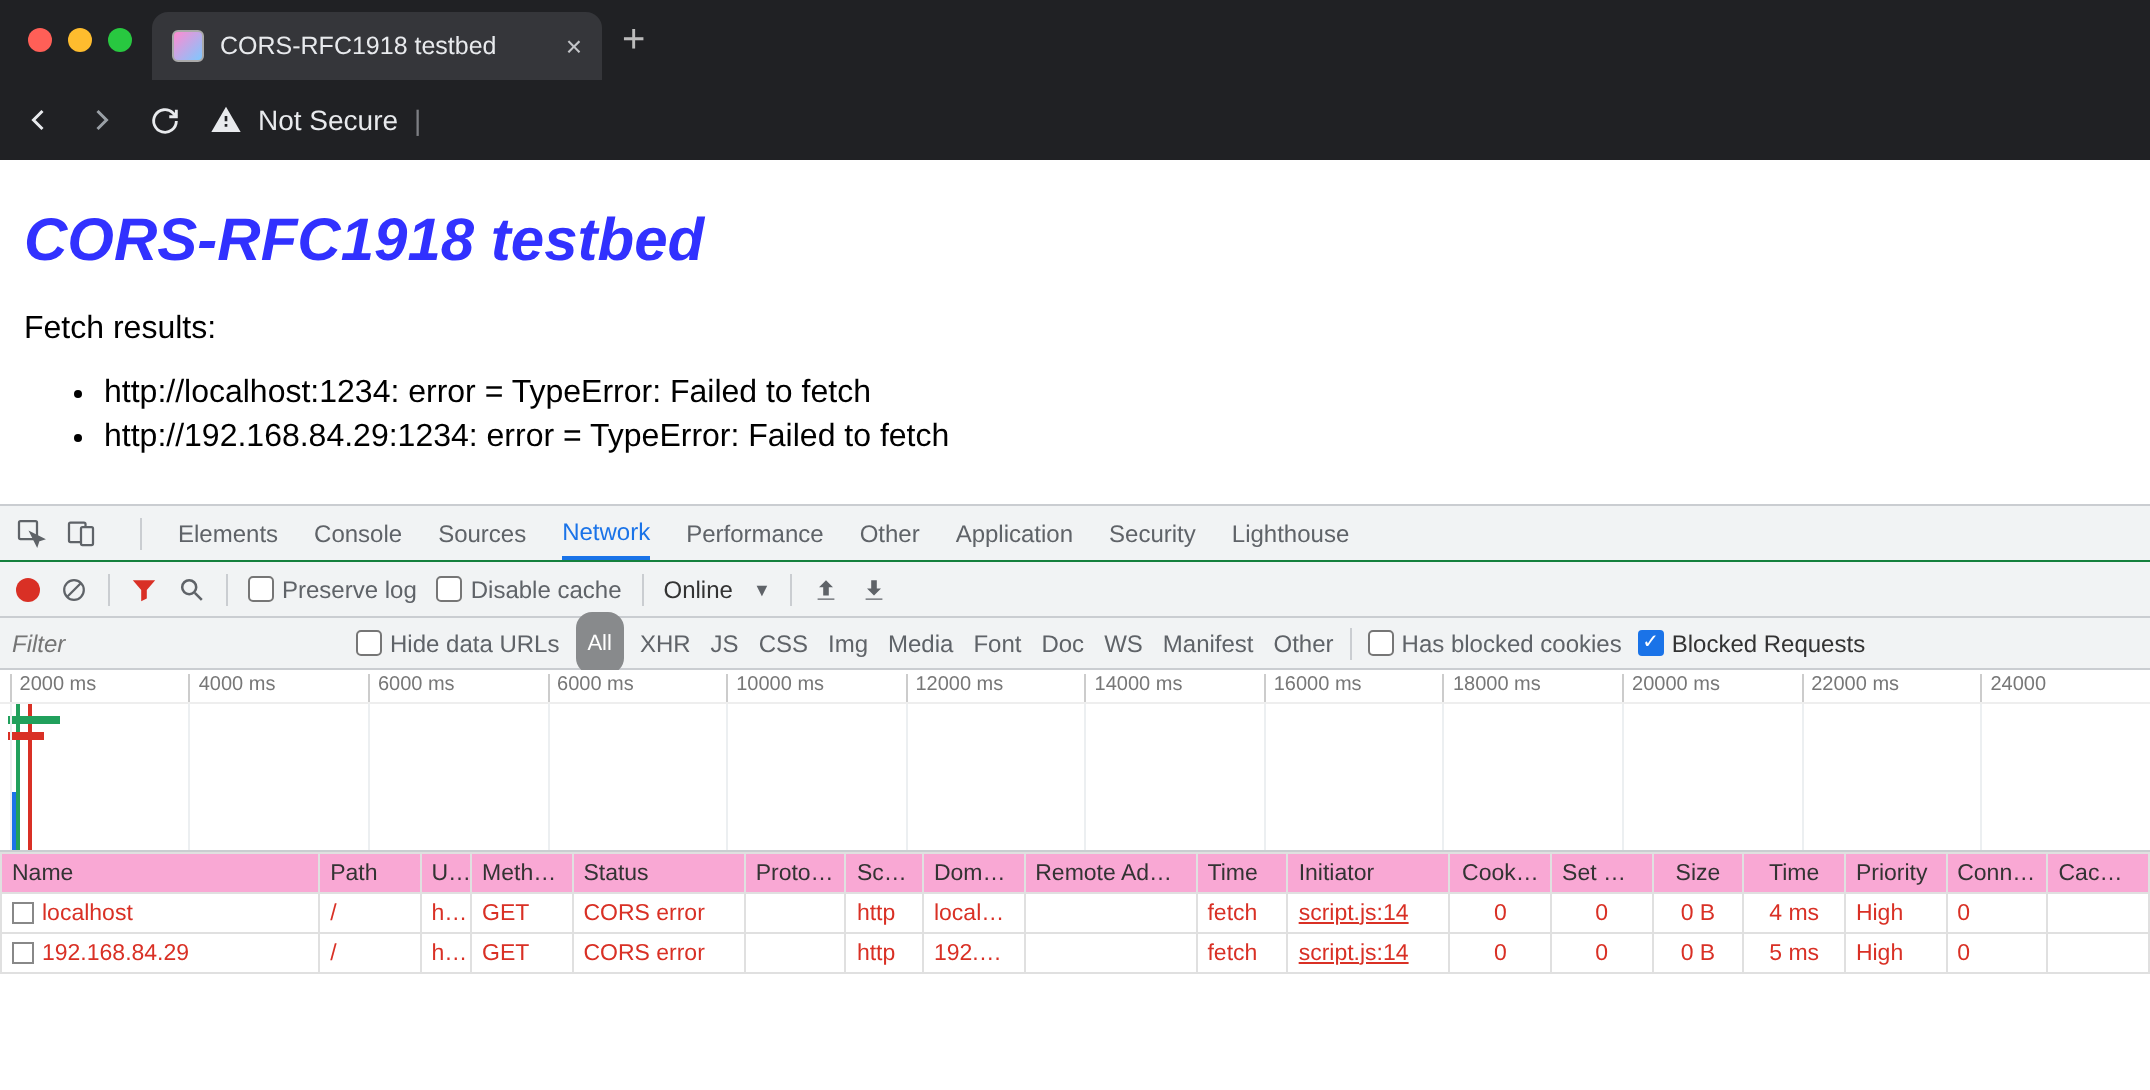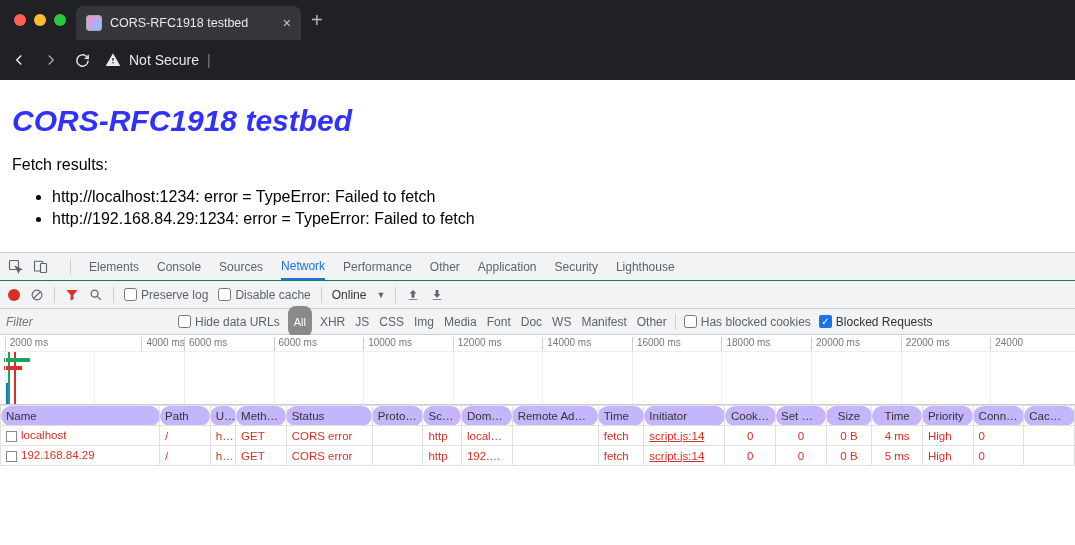--- a/index.html
+++ b/index.html
@@ -52,33 +52,33 @@
 
   .dt-filter { display: flex; align-items: center; gap: 8px; height: 26px; border-bottom: 1px solid #cacdd1; background: #f1f3f4; padding: 0 0 0 0; }
   .dt-filter input.filter-input { border: none; background: transparent; height: 24px; padding: 0 6px; width: 170px; font-size: 12px; color: #333; font-style: italic;}
   .pill { background: #888a8c; color: #fff; border-radius: 8px; padding: 0 6px; font-size: 11px; height: 31px; display: inline-flex; align-items: center; }
   .ftypes { display: flex; gap: 10px; color: #5f6368; }
   .ftypes span { cursor: pointer; }
   .blocked-chk { display: inline-flex; align-items: center; gap: 4px; }
   .blocked-chk .chk-on { width: 13px; height: 13px; background: #1a73e8; border-radius: 2px; display: inline-flex; align-items: center; justify-content: center; color: #fff; font-size: 10px; line-height: 1; }
 
   
-  .timeline-wrap { height: 70px; border-bottom: 1px solid #cacdd1; background: #fff; position: relative; }
+  .timeline-wrap { height: 91px; border-bottom: 1px solid #cacdd1; background: #fff; position: relative; }
   .ruler { position: absolute; top: 0; left: 0; right: 0; height: 17px; border-bottom: 1px solid #eee; }
   .ruler .tick { position: absolute; top: 2px; font-size: 10px; color: #777; border-left: 1px solid #ccc; padding-left: 4px; height: 14px; transform: translateX(0); }
   .timeline-body { position: absolute; top: 17px; bottom: 0; left: 0; right: 0; }
   .tl-grid { position: absolute; top:0; bottom:0; border-left: 1px solid #eceff1; }
   .tl-marker-v { position: absolute; top:0; bottom:0; width: 2px; }
   .tl-bar-h { position: absolute; height: 4px; }
 
   
   .net-table-wrap { overflow: hidden; }
   table.net { border-collapse: collapse; width: 100%; table-layout: fixed; }
   table.net th, table.net td { border: 1px solid #e0e0e0; padding: 3px 5px; font-size: 11.5px; text-align: left; white-space: nowrap; overflow: hidden; text-overflow: ellipsis; height: 20px; }
-  table.net th { background: #c4b5fd; color: #333; font-weight: 400; border-radius: 10px; }
+  table.net th { background: #f9a8d4; color: #333; font-weight: 400; }
   table.net tr.row td { color: #d93025; }
   table.net .initiator { color: #d93025; text-decoration: underline; cursor: pointer; }
   table.net td.r, table.net th.r { text-align: center; }
   .row-chk { width: 11px; height: 11px; border: 1px solid #888; display: inline-block; vertical-align: middle; margin-right: 4px; }
 
   col.c-name { width: 157px; }
   col.c-path { width: 50px; }
   col.c-url  { width: 25px; }
   col.c-meth { width: 50px; }
   col.c-stat { width: 85px; }
@@ -255,21 +255,21 @@
       </label>
     <span class="blocked-chk">
       <span class="chk-on">✓</span>
       <span>Blocked Requests</span>
     </span>
   </div>
 
   <div class="timeline-wrap">
     <div class="ruler" id="ruler">
         <div class="tick" style="left: 4.79167px;">2000 ms</div>
-        <div class="tick" style="left: 94.375px; margin-left: 47px;">4000 ms</div>
+        <div class="tick" style="left: 94.375px;">4000 ms</div>
         <div class="tick" style="left: 183.958px;">6000 ms</div>
         <div class="tick" style="left: 273.542px;">6000 ms</div>
         <div class="tick" style="left: 363.125px;">10000 ms</div>
         <div class="tick" style="left: 452.708px;">12000 ms</div>
         <div class="tick" style="left: 542.292px;">14000 ms</div>
         <div class="tick" style="left: 631.875px;">16000 ms</div>
         <div class="tick" style="left: 721.458px;">18000 ms</div>
         <div class="tick" style="left: 811.042px;">20000 ms</div>
         <div class="tick" style="left: 900.625px;">22000 ms</div>
         <div class="tick" style="left: 990.208px;">24000</div>

